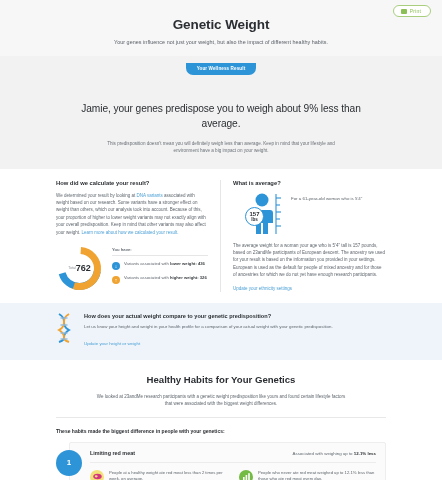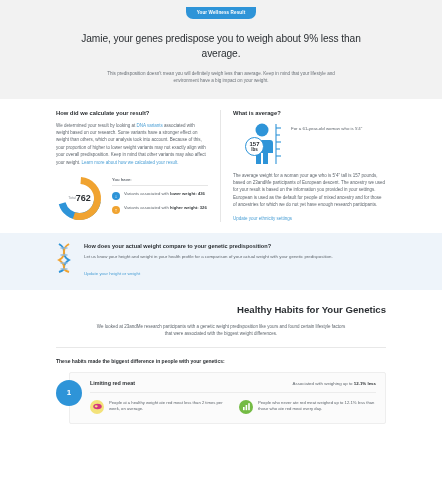--- a/index.html
+++ b/index.html
@@ -69,21 +69,21 @@
     font-weight: bold;
     padding: 3.5px 11px;
     border-radius: 0 0 7px 7px;
     letter-spacing: .1px;
   }
   .hero-head {
     font-size: 10.2px;
     color: #2b2f33;
     font-weight: normal;
     line-height: 15px;
-    margin: 12px auto 0;
+    margin: 26px auto 0;
     max-width: 300px;
     letter-spacing: -.1px;
   }
   .hero-note {
     font-size: 4.6px;
     color: #6a7077;
     line-height: 7.5px;
     margin: 9px auto 0;
     max-width: 235px;
   }
@@ -162,21 +162,21 @@
     gap: 12px;
     align-items: flex-start;
   }
   .dna-ico { flex: 0 0 16px; height: 30px; }
   .dna-h { font-size: 5.6px; font-weight: bold; color:#2b2f33; margin-bottom: 5px; }
   .dna-p { font-size: 4.4px; line-height: 6.8px; color:#5f666d; }
   .dna-lnk { font-size: 4.4px; color:#4a9fd5; margin-top: 5px; display:inline-block; }
 
   
   .habits { padding: 14px 56px 0 56px; background:#fff; }
-  .hab-title { text-align:right; font-size: 9.6px; font-weight: bold; color:#2b2f33; }
+  .hab-title { text-align:center; font-size: 9.6px; font-weight: bold; color:#2b2f33; }
   .hab-sub { text-align:center; font-size:4.5px; line-height:7px; color:#5f666d; margin: 8px auto 0; max-width: 255px; }
   .hr { border-top: 1px solid #e8e8e8; margin: 10px 0 0 0; }
   .hab-lead { font-size: 5px; font-weight: bold; color:#2b2f33; margin-top: 10px; }
 
   .card-wrap { position: relative; margin-top: 8px; padding-left: 13px; }
   .num-badge {
     position:absolute; left:0; top:8px;
     width: 26px; height: 26px; border-radius: 50%;
     background:#2e94d8; color:#fff;
     display:flex; align-items:center; justify-content:center;
@@ -198,20 +198,28 @@
                  display:flex; align-items:center; justify-content:center; }
   .f-ico.meat { background:#f3e27a; }
   .f-ico.chart { background:#74bb44; }
   .fact .f-txt { font-size: 4.2px; line-height: 6.4px; color:#5f666d; }
 </style>
 </head>
 <body>
 
 <div class="page">
 
+  <div class="header">
+    <div class="print-btn">
+      <span class="p-ico"></span>
+      <span class="lbl">Print</span>
+    </div>
+    <div class="h-title">Genetic Weight</div>
+    <div class="h-sub">Your genes influence not just your weight, but also the impact of different healthy habits.</div>
+  </div>
 
   <div class="hero">
     <div class="pill">Your Wellness Result</div>
     <div class="hero-head">Jamie, your genes predispose you to weigh about 9% less than average.</div>
     <div class="hero-note">This predisposition doesn't mean you will definitely weigh less than average. Keep in mind that your lifestyle and environment have a big impact on your weight.</div>
   </div>
 
   <div class="two-col">
 
     <div class="col left">

